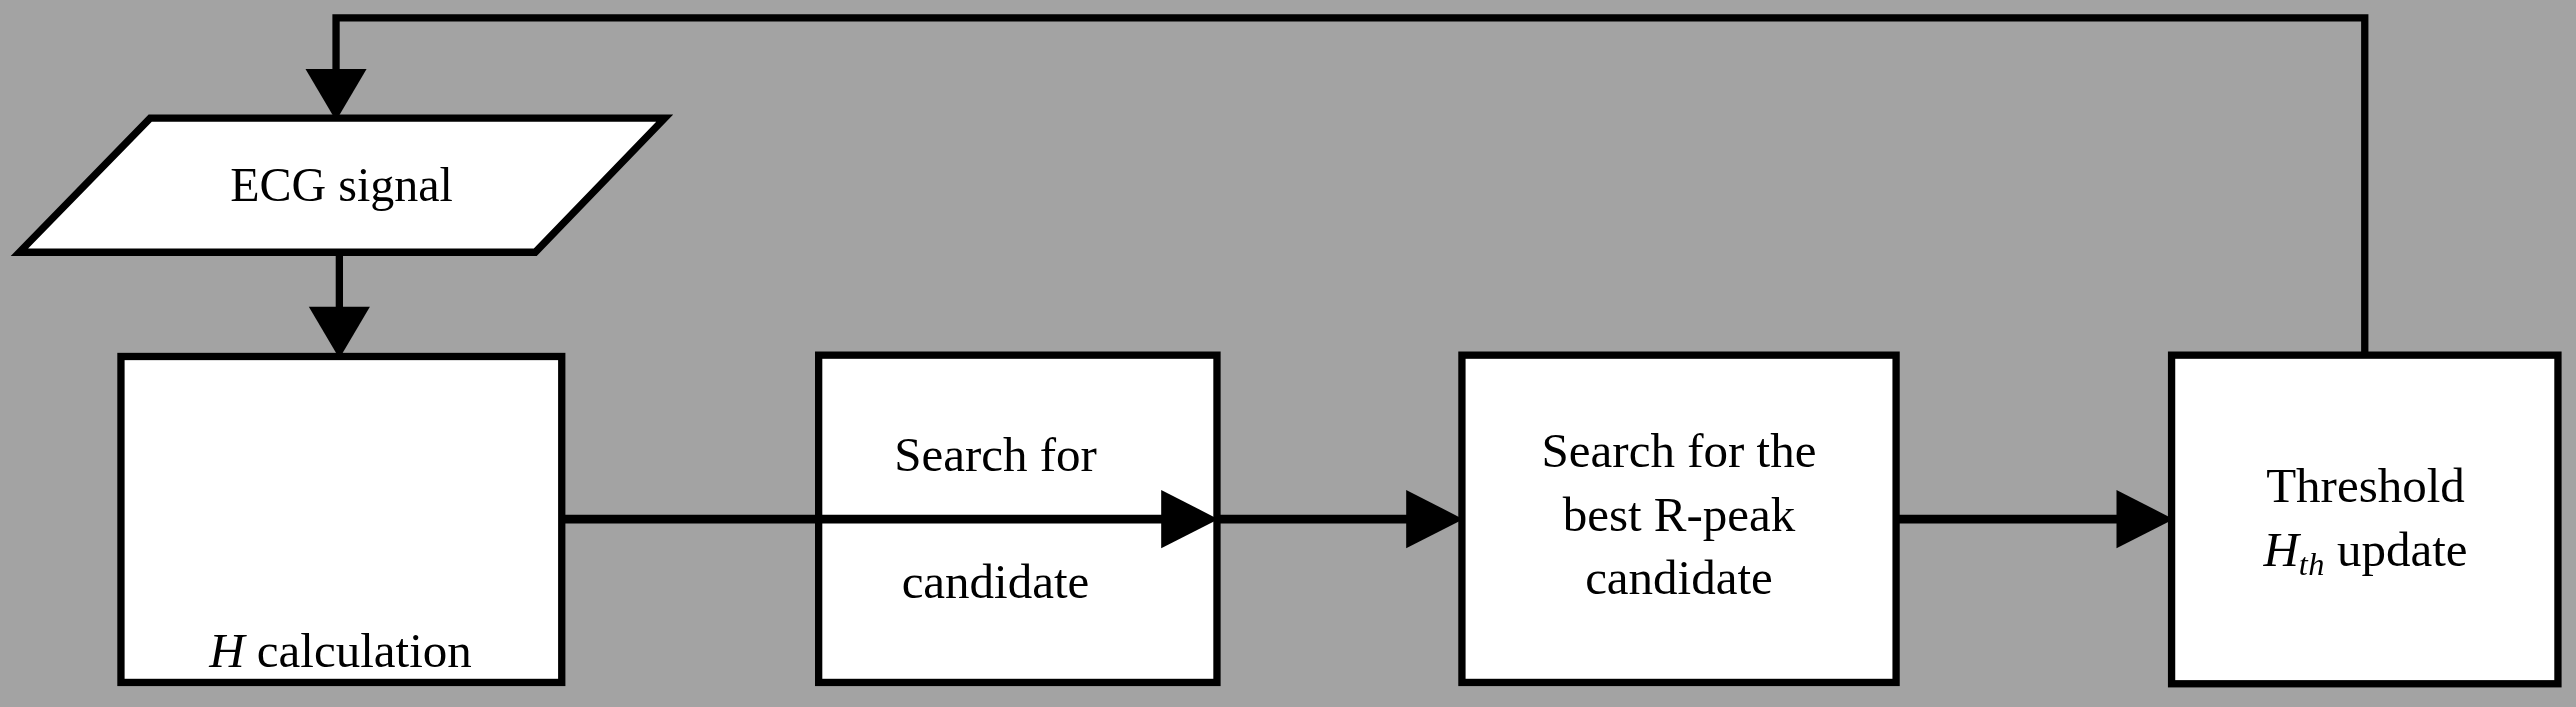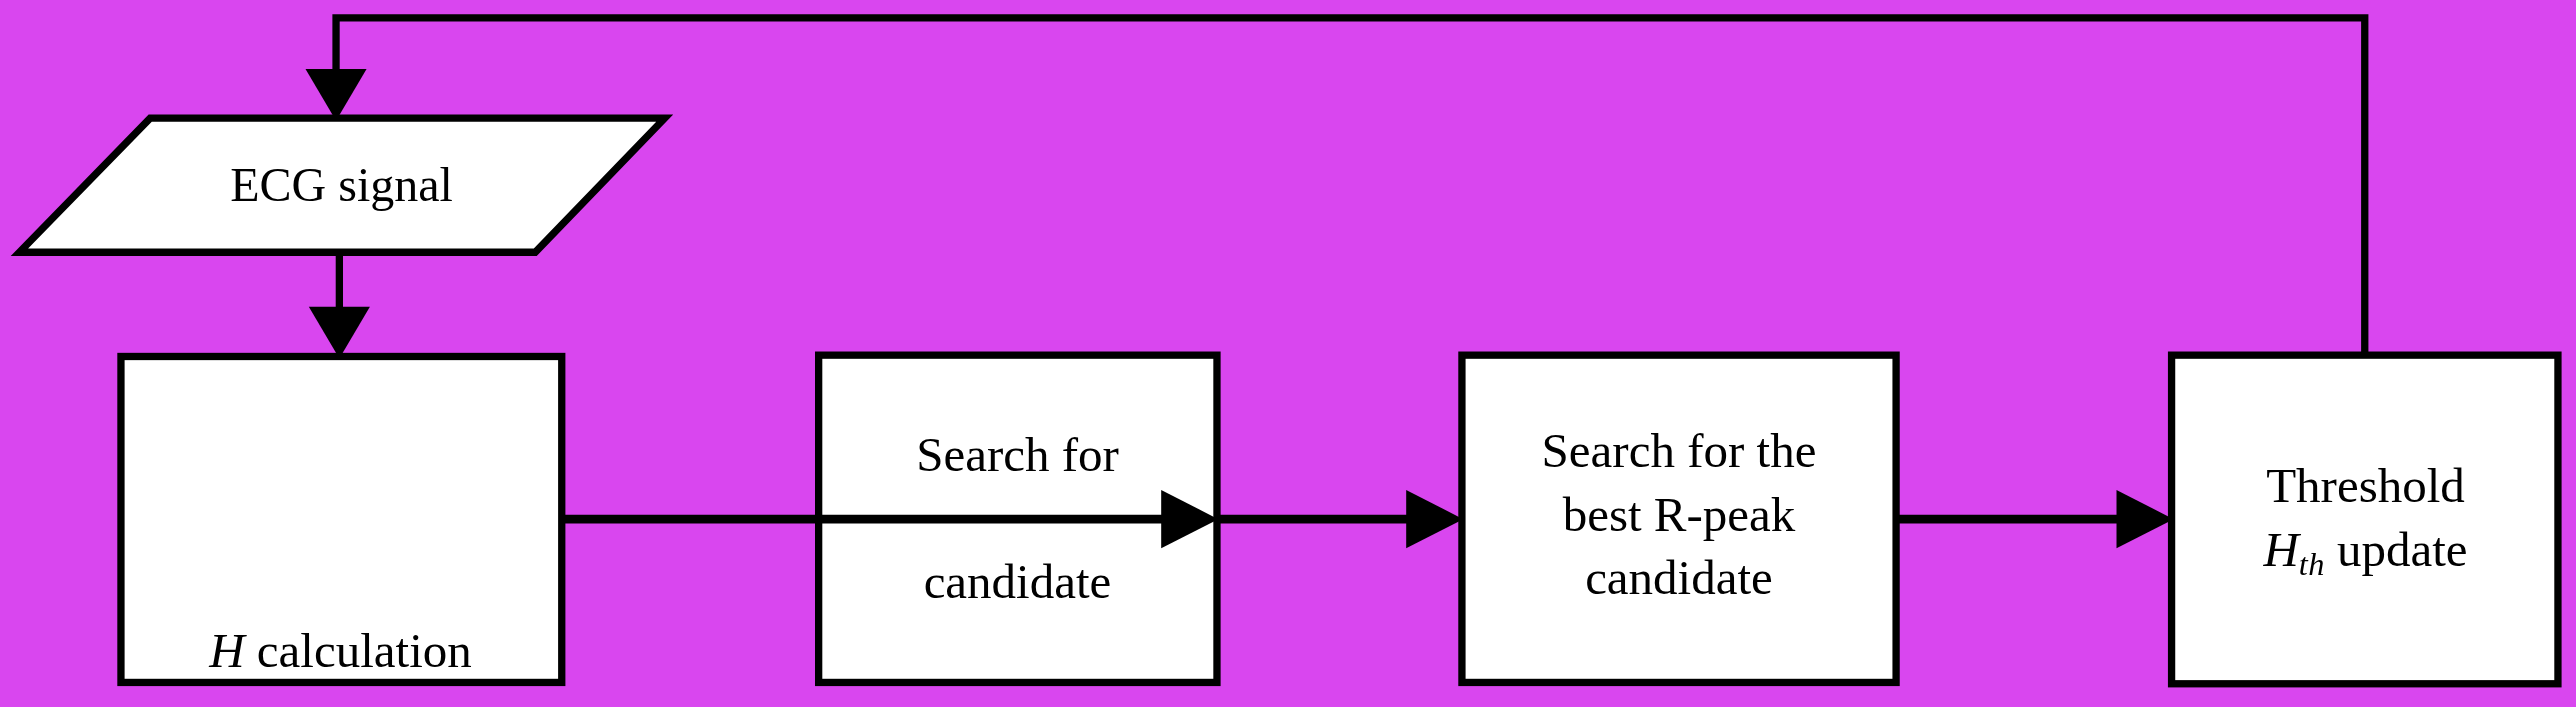--- a/index.html
+++ b/index.html
@@ -8,21 +8,21 @@
     padding: 0;
     background: #ffffff;
   }
   body {
     font-family: "Liberation Serif", "DejaVu Serif", serif;
   }
   #flow-root {
     position: relative;
     width: 2576px;
     height: 707px;
-    background: #d946ef;
+    background: #a3a3a3;
     overflow: hidden;
   }
   #flow-svg {
     position: absolute;
     left: 0;
     top: 0;
     width: 2576px;
     height: 707px;
     display: block;
   }
@@ -99,20 +99,20 @@
       <line x1="2855" y1="782" x2="3230" y2="782" stroke="#000000" stroke-width="13"></line>
       <polygon points="3273,782 3187,738 3187,826" fill="#000000"></polygon>
     </g>
 
   </svg>
 
   <div class="node-label label-io" style="left:18.6px; top:118px; width:646px; height:134px;">ECG signal</div>
 
   <div class="node-label label-proc" style="left:120px; top:357px; width:441px; height:326px;align-items:flex-end;"><span><i class="math-h">H</i><span> calculation</span></span></div>
 
-  <div class="node-label label-proc" style="left:818px; top:355px; width:399px; height:327px;"><span><span>Search for</span><br><br><span>candidate</span></span></div>
+  <div class="node-label label-proc" style="left:796px; top:355px; width:399px; height:327px;"><span><span>Search for</span><br><br><span>candidate</span></span></div>
 
   <div class="node-label label-proc" style="left:1462px; top:351px; width:434px; height:327px;"><span><span>Search for the</span><br><span>best R-peak</span><br><span>candidate</span></span></div>
 
   <div class="node-label label-proc" style="left:2172px; top:355px; width:387px; height:329px;"><span><span>Threshold</span><br><span><i class="ital">H</i><span class="ital-sub">th</span><span> update</span></span></span></div>
 
 </div>
 
 
 </body></html>

